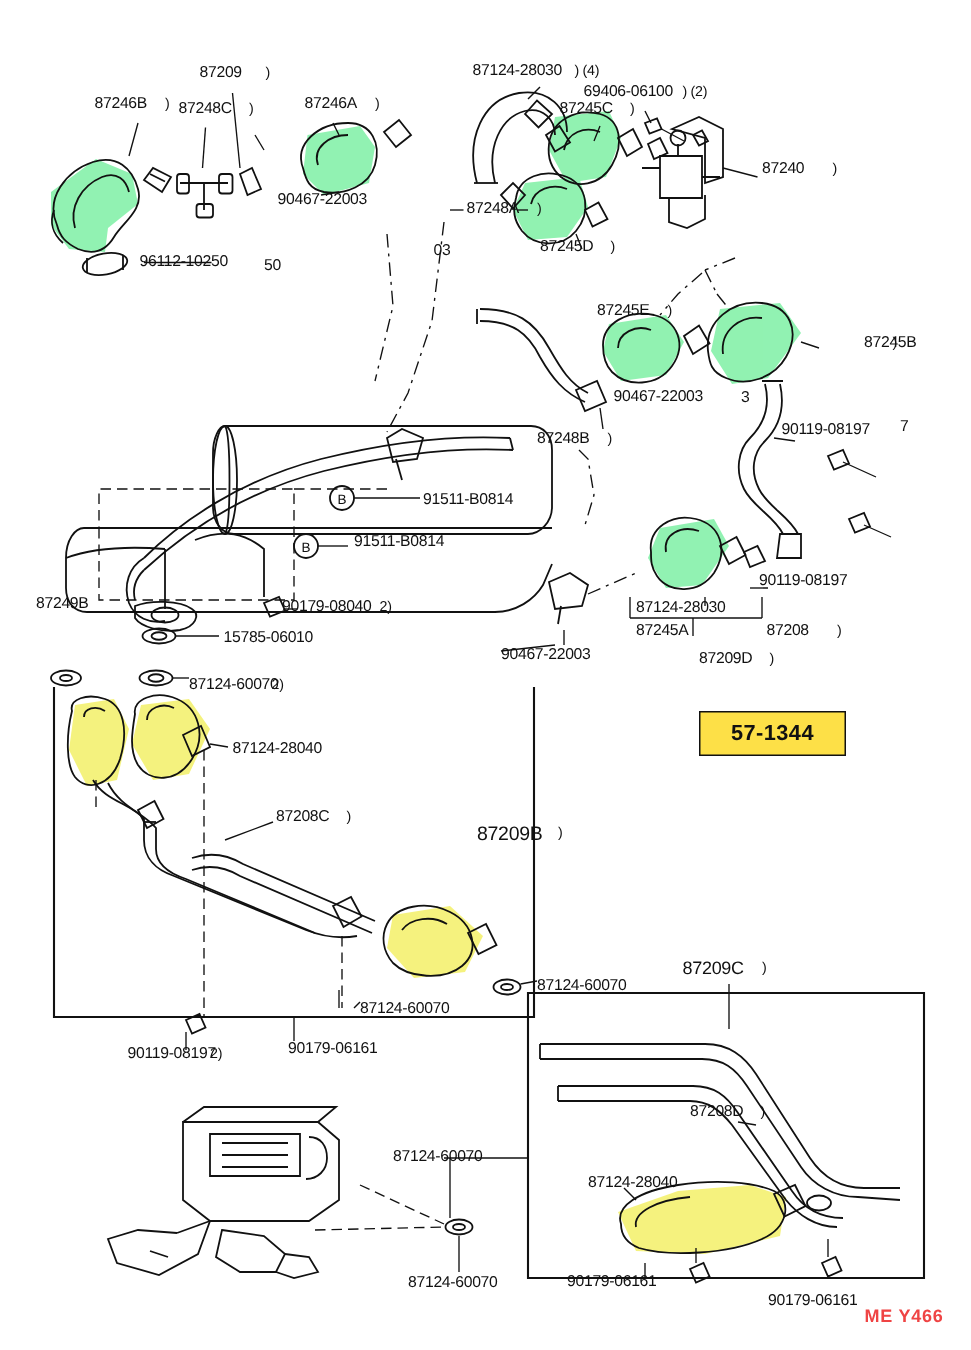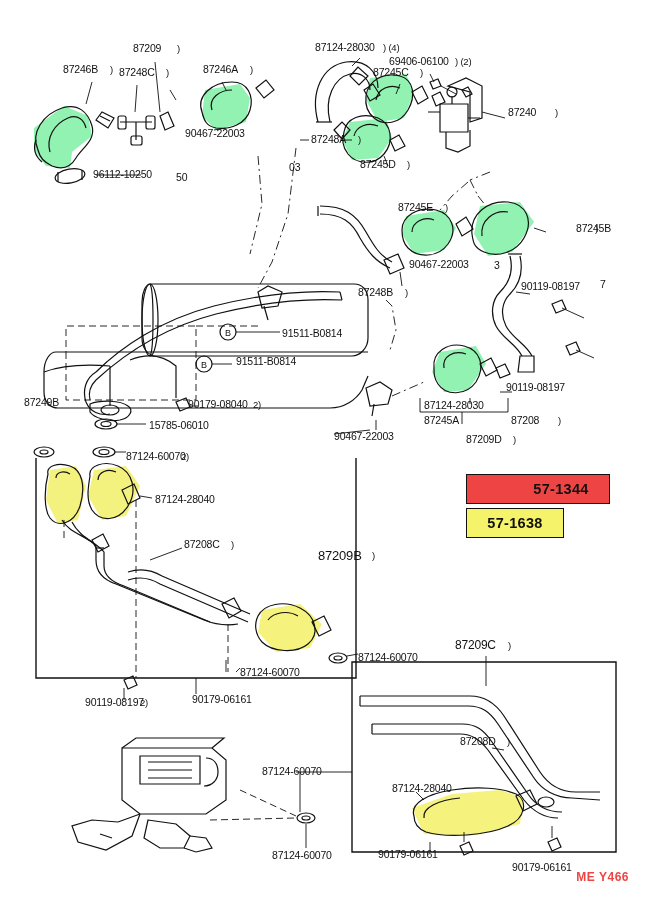--- a/index.html
+++ b/index.html
@@ -43,21 +43,21 @@
     height: 28px;
     border: 1.6px solid #111111;
     display: flex;
     align-items: center;
     justify-content: center;
     font-size: 14.5px;
     font-weight: bold;
     color: #111111;
     letter-spacing: 0.3px;
   }
-  .legend-green { background: #ef4444; padding-left: 46px; }
+  .legend-green { background: #fde047; }
   .legend-yellow { background: #f5f36a; }
   .corner-code {
     position: absolute;
     right: 18px;
     bottom: 16px;
     font-size: 12px;
     font-weight: bold;
     color: #ef4444;
     letter-spacing: 0.5px;
   }
@@ -427,17 +427,16 @@
   <div class="pn small" style="left:558px; top:415px;">)</div>
   <div class="pn small" style="left:513px; top:434px;">)</div>
   <div class="pn small" style="left:181px; top:451px;">   2)</div>
   <div class="pn small" style="left:231px; top:539px;">)</div>
   <div class="pn small" style="left:372px; top:550px;">)</div>
   <div class="pn small" style="left:140px; top:697px;">   2)</div>
   <div class="pn small" style="left:508px; top:640px;">)</div>
   <div class="pn small" style="left:507px; top:736px;">)</div>
 
   <div class="legend-box legend-green" style="left:466px; top:474px;">57-1344</div>
-  <div class="legend-box legend-yellow" style="left:466px; top:508px;">57-1638</div>
 
   <div class="corner-code">ME Y466</div>
 
 </div>
 
 </body></html>

